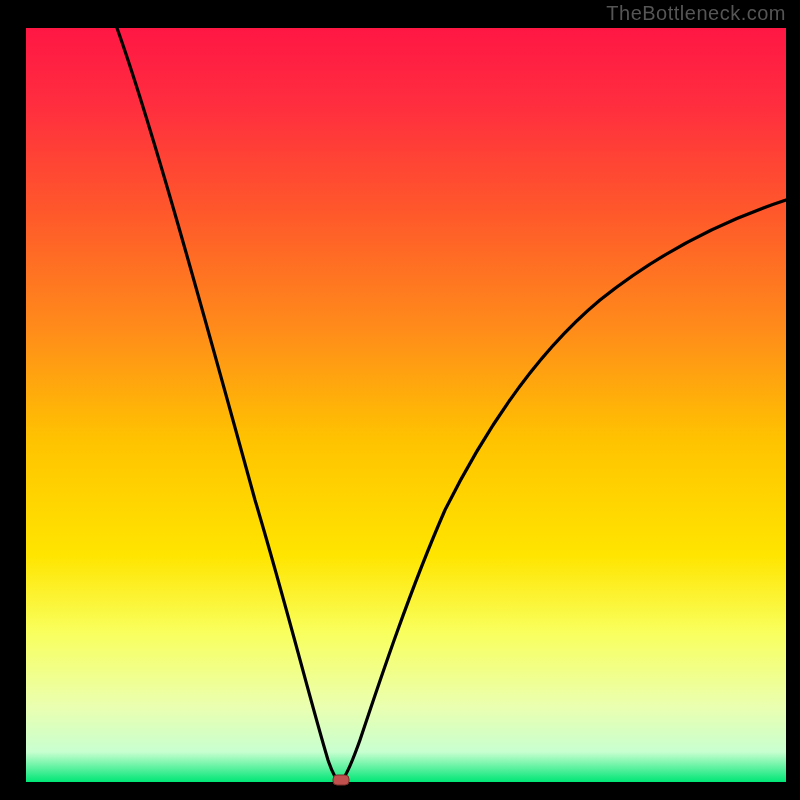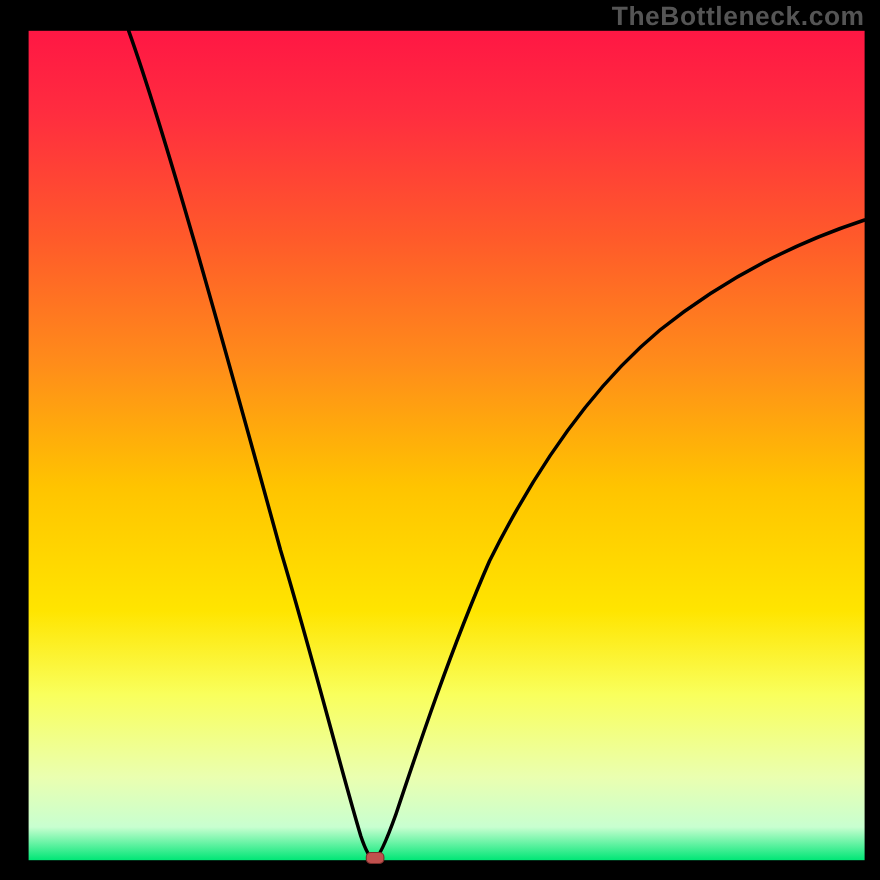--- a/index.html
+++ b/index.html
@@ -17,22 +17,22 @@
     left: 0;
     width: 800px;
     height: 800px;
     box-sizing: border-box;
   }
   .watermark {
     position: absolute;
     top: 2px;
     right: 14px;
     color: #555;
-    font-size: 24px;
-    font-weight: 700;
+    font-size: 20px;
+    font-weight: 400;
     letter-spacing: 0.5px;
     z-index: 3;
   }
   svg {
     display: block;
   }
 </style>
 </head>
 <body>
 

